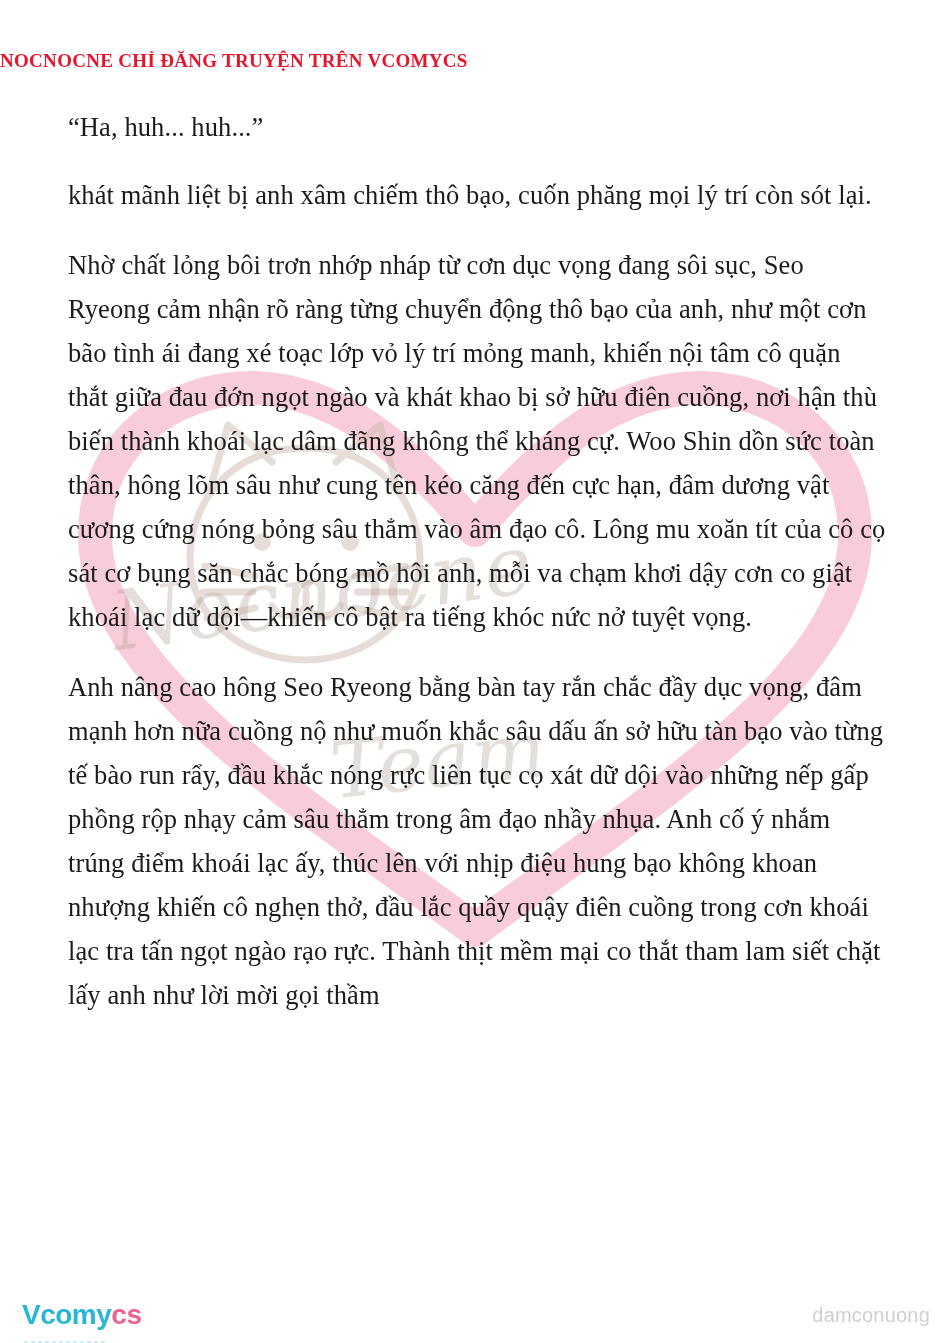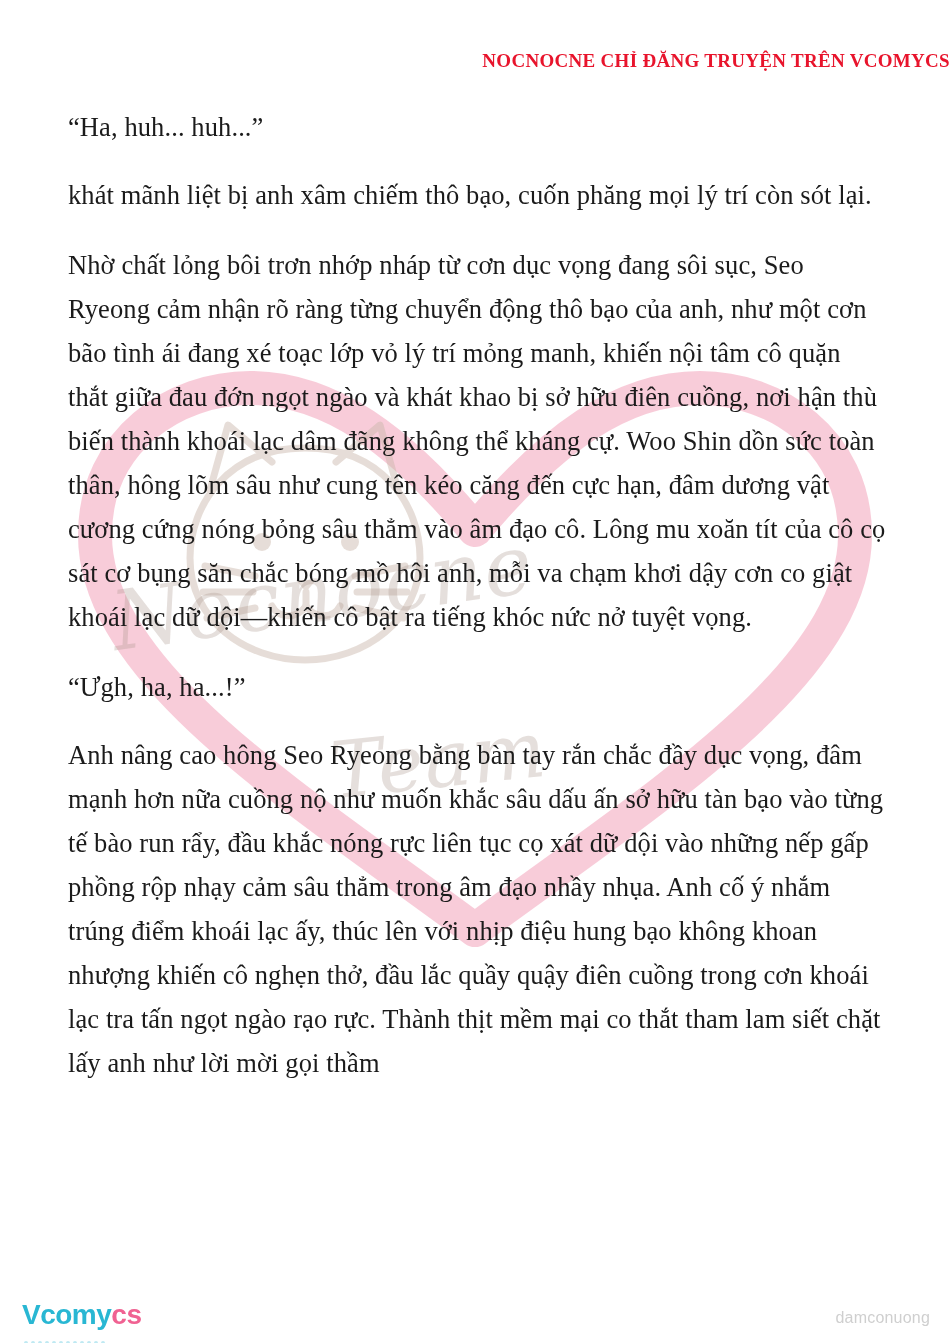--- a/index.html
+++ b/index.html
@@ -69,21 +69,21 @@
     transform: rotate(-6deg);
     white-space: nowrap;
   }
 
   
   .header {
     position: absolute;
     top: 50px;
     left: 0;
     width: 950px;
-    text-align: right;
+    text-align: left;
     z-index: 3;
   }
   .header-title {
     font-family: "Liberation Serif", serif;
     font-weight: bold;
     font-size: 19px;
     color: #e8142c;
     letter-spacing: 0.3px;
   }
 
@@ -147,21 +147,21 @@
     height: 4px;
     margin-right: 3px;
     border-radius: 50%;
     background: #bfe9f2;
   }
   .footer-right {
     position: absolute;
     right: 20px;
     bottom: 16px;
     font-family: "Liberation Sans", sans-serif;
-    font-size: 16px;
+    font-size: 20px;
     color: #cfcfcf;
     letter-spacing: 0.2px;
   }
 </style>
 </head>
 <body>
 
 <div class="page">
 
   <div class="watermark">
@@ -190,21 +190,20 @@
   </div>
 
   <div class="header">
     <div class="header-title">NOCNOCNE CHỈ ĐĂNG TRUYỆN TRÊN VCOMYCS</div>
   </div>
 
   <div class="content">
     <p class="para tight">“Ha, huh... huh...”</p>
     <p class="para">khát mãnh liệt bị anh xâm chiếm thô bạo, cuốn phăng mọi lý trí còn sót lại.</p>
     <p class="para">Nhờ chất lỏng bôi trơn nhớp nháp từ cơn dục vọng đang sôi sục, Seo Ryeong cảm nhận rõ ràng từng chuyển động thô bạo của anh, như một cơn bão tình ái đang xé toạc lớp vỏ lý trí mỏng manh, khiến nội tâm cô quặn thắt giữa đau đớn ngọt ngào và khát khao bị sở hữu điên cuồng, nơi hận thù biến thành khoái lạc dâm đãng không thể kháng cự. Woo Shin dồn sức toàn thân, hông lõm sâu như cung tên kéo căng đến cực hạn, đâm dương vật cương cứng nóng bỏng sâu thẳm vào âm đạo cô. Lông mu xoăn tít của cô cọ sát cơ bụng săn chắc bóng mồ hôi anh, mỗi va chạm khơi dậy cơn co giật khoái lạc dữ dội—khiến cô bật ra tiếng khóc nức nở tuyệt vọng.</p>
-    <p class="para tight">“Ưgh, ha, ha...!”</p>
     <p class="para">Anh nâng cao hông Seo Ryeong bằng bàn tay rắn chắc đầy dục vọng, đâm mạnh hơn nữa cuồng nộ như muốn khắc sâu dấu ấn sở hữu tàn bạo vào từng tế bào run rẩy, đầu khắc nóng rực liên tục cọ xát dữ dội vào những nếp gấp phồng rộp nhạy cảm sâu thẳm trong âm đạo nhầy nhụa. Anh cố ý nhắm trúng điểm khoái lạc ấy, thúc lên với nhịp điệu hung bạo không khoan nhượng khiến cô nghẹn thở, đầu lắc quầy quậy điên cuồng trong cơn khoái lạc tra tấn ngọt ngào rạo rực. Thành thịt mềm mại co thắt tham lam siết chặt lấy anh như lời mời gọi thầm</p>
   </div>
 
   <div class="footer">
     <div class="footer-logo"><span class="v">V</span><span>comy</span><span class="cs">cs</span></div>
     <div class="footer-dots">
       <span></span><span></span><span></span><span></span><span></span><span></span><span></span><span></span><span></span><span></span><span></span><span></span>
     </div>
     <div class="footer-right">damconuong</div>
   </div>

